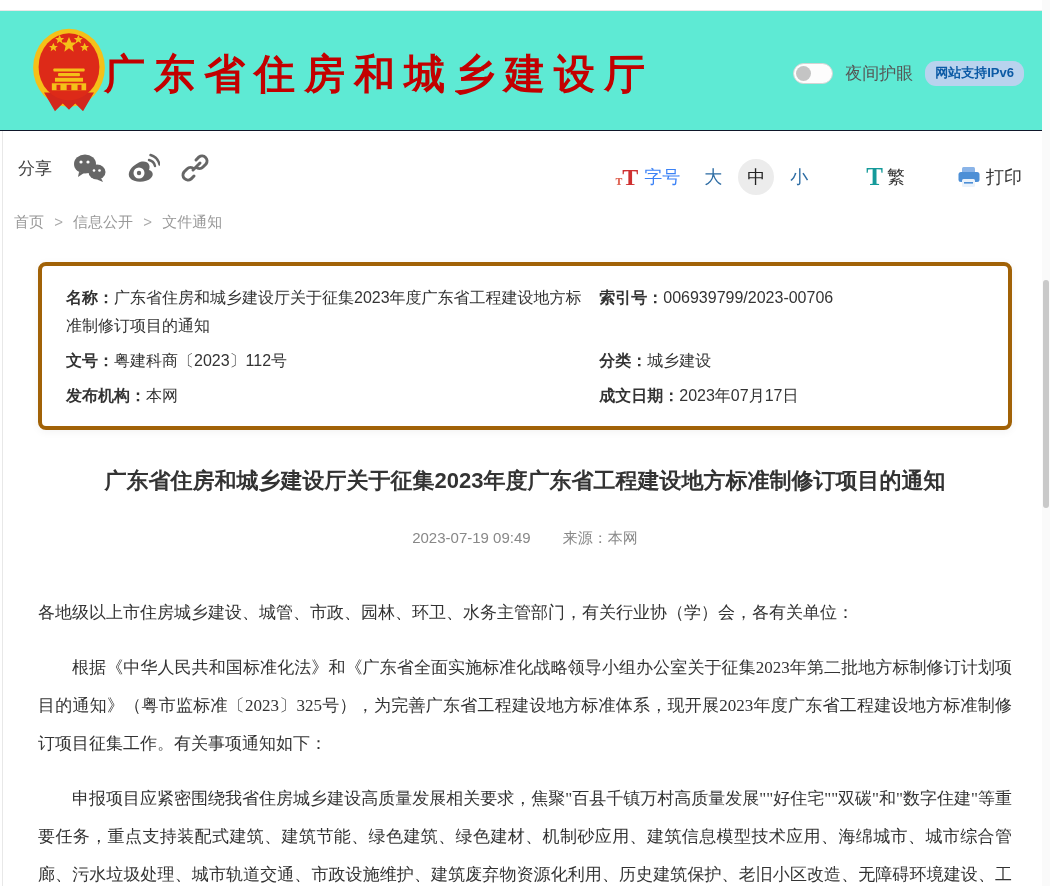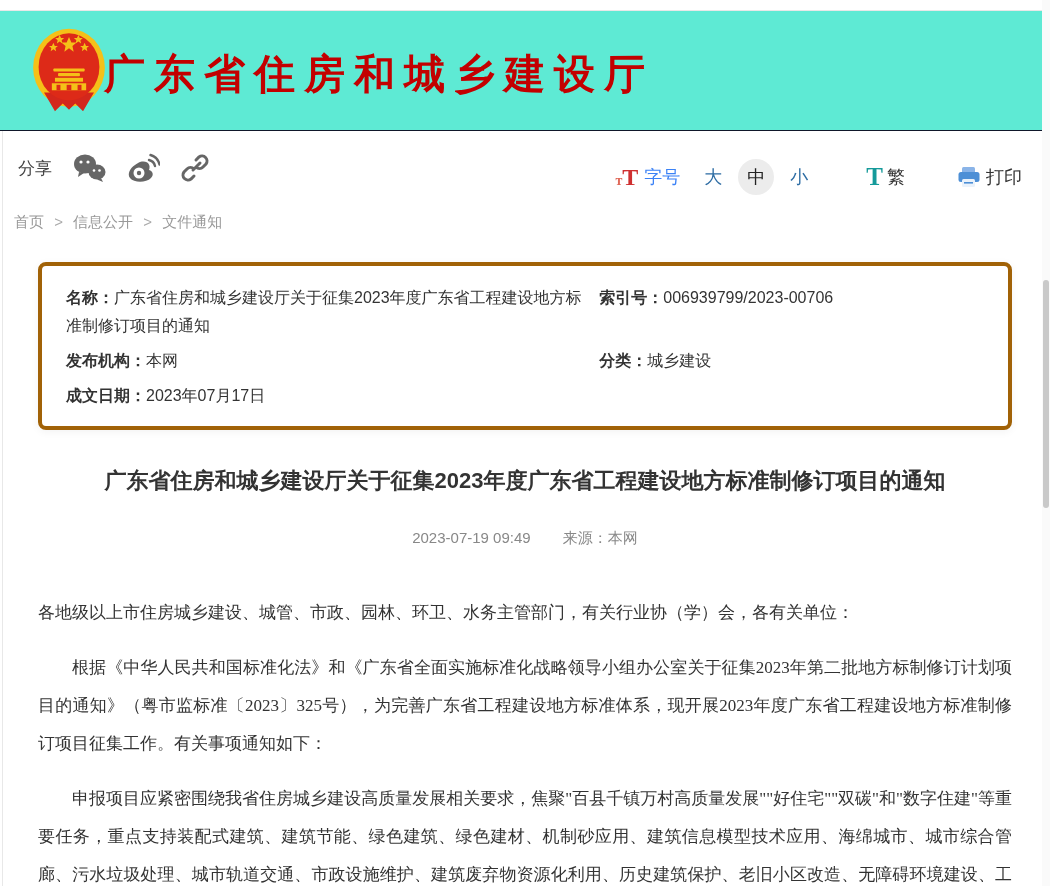--- a/index.html
+++ b/index.html
@@ -90,20 +90,27 @@
       <rect x="30" y="53" width="40" height="4" rx="1" fill="#f5c018"></rect>
       <rect x="36" y="59" width="28" height="4" rx="1" fill="#f5c018"></rect>
       <rect x="32" y="65" width="36" height="5" fill="#f5c018"></rect>
       <rect x="28" y="72" width="44" height="9" fill="#f5c018"></rect>
       <rect x="34" y="74" width="5" height="7" fill="#dd2a18"></rect>
       <rect x="47" y="74" width="6" height="7" fill="#dd2a18"></rect>
       <rect x="61" y="74" width="5" height="7" fill="#dd2a18"></rect>
     </svg>
   </span>
   <h1 class="site-title">广东省住房和城乡建设厅</h1>
+  <div class="header-right">
+    <span class="toggle">
+        <span class="knob"></span>
+      </span>
+    <span class="night-label">夜间护眼</span>
+    <span class="ipv6-badge">网站支持IPv6</span>
+  </div>
 </header>
 
 <div class="toolbar">
   <div class="share-group">
     <span class="share-label">分享</span>
     <span class="tool-icon">
       <svg width="34" height="30" viewBox="0 0 34 30">
         <ellipse cx="13" cy="11" rx="11" ry="9.5" fill="#666"></ellipse>
         <path d="M7,19 L6,24 L12,20 Z" fill="#666"></path>
         <circle cx="9" cy="9" r="1.6" fill="#fff"></circle>
@@ -156,22 +163,23 @@
   <span class="crumb">首页</span>
   <span class="sep">&gt;</span>
   <span class="crumb">信息公开</span>
   <span class="sep">&gt;</span>
   <span class="crumb">文件通知</span>
 </nav>
 
 <section class="doc-card">
   <div><b>名称：</b><span>广东省住房和城乡建设厅关于征集2023年度广东省工程建设地方标准制修订项目的通知</span></div>
   <div><b>索引号：</b><span>006939799/2023-00706</span></div>
+  <div><b>文号：</b><span>粤建科商〔2023〕112号</span></div>
+  <div><b>分类：</b><span>城乡建设</span></div>
   <div><b>发布机构：</b><span>本网</span></div>
-  <div><b>分类：</b><span>城乡建设</span></div>
   <div><b>成文日期：</b><span>2023年07月17日</span></div>
 </section>
 
 <h2 class="article-title">广东省住房和城乡建设厅关于征集2023年度广东省工程建设地方标准制修订项目的通知</h2>
 
 <div class="article-meta">
   <span class="time">2023-07-19  09:49</span>
   <span>来源：本网</span>
 </div>
 

